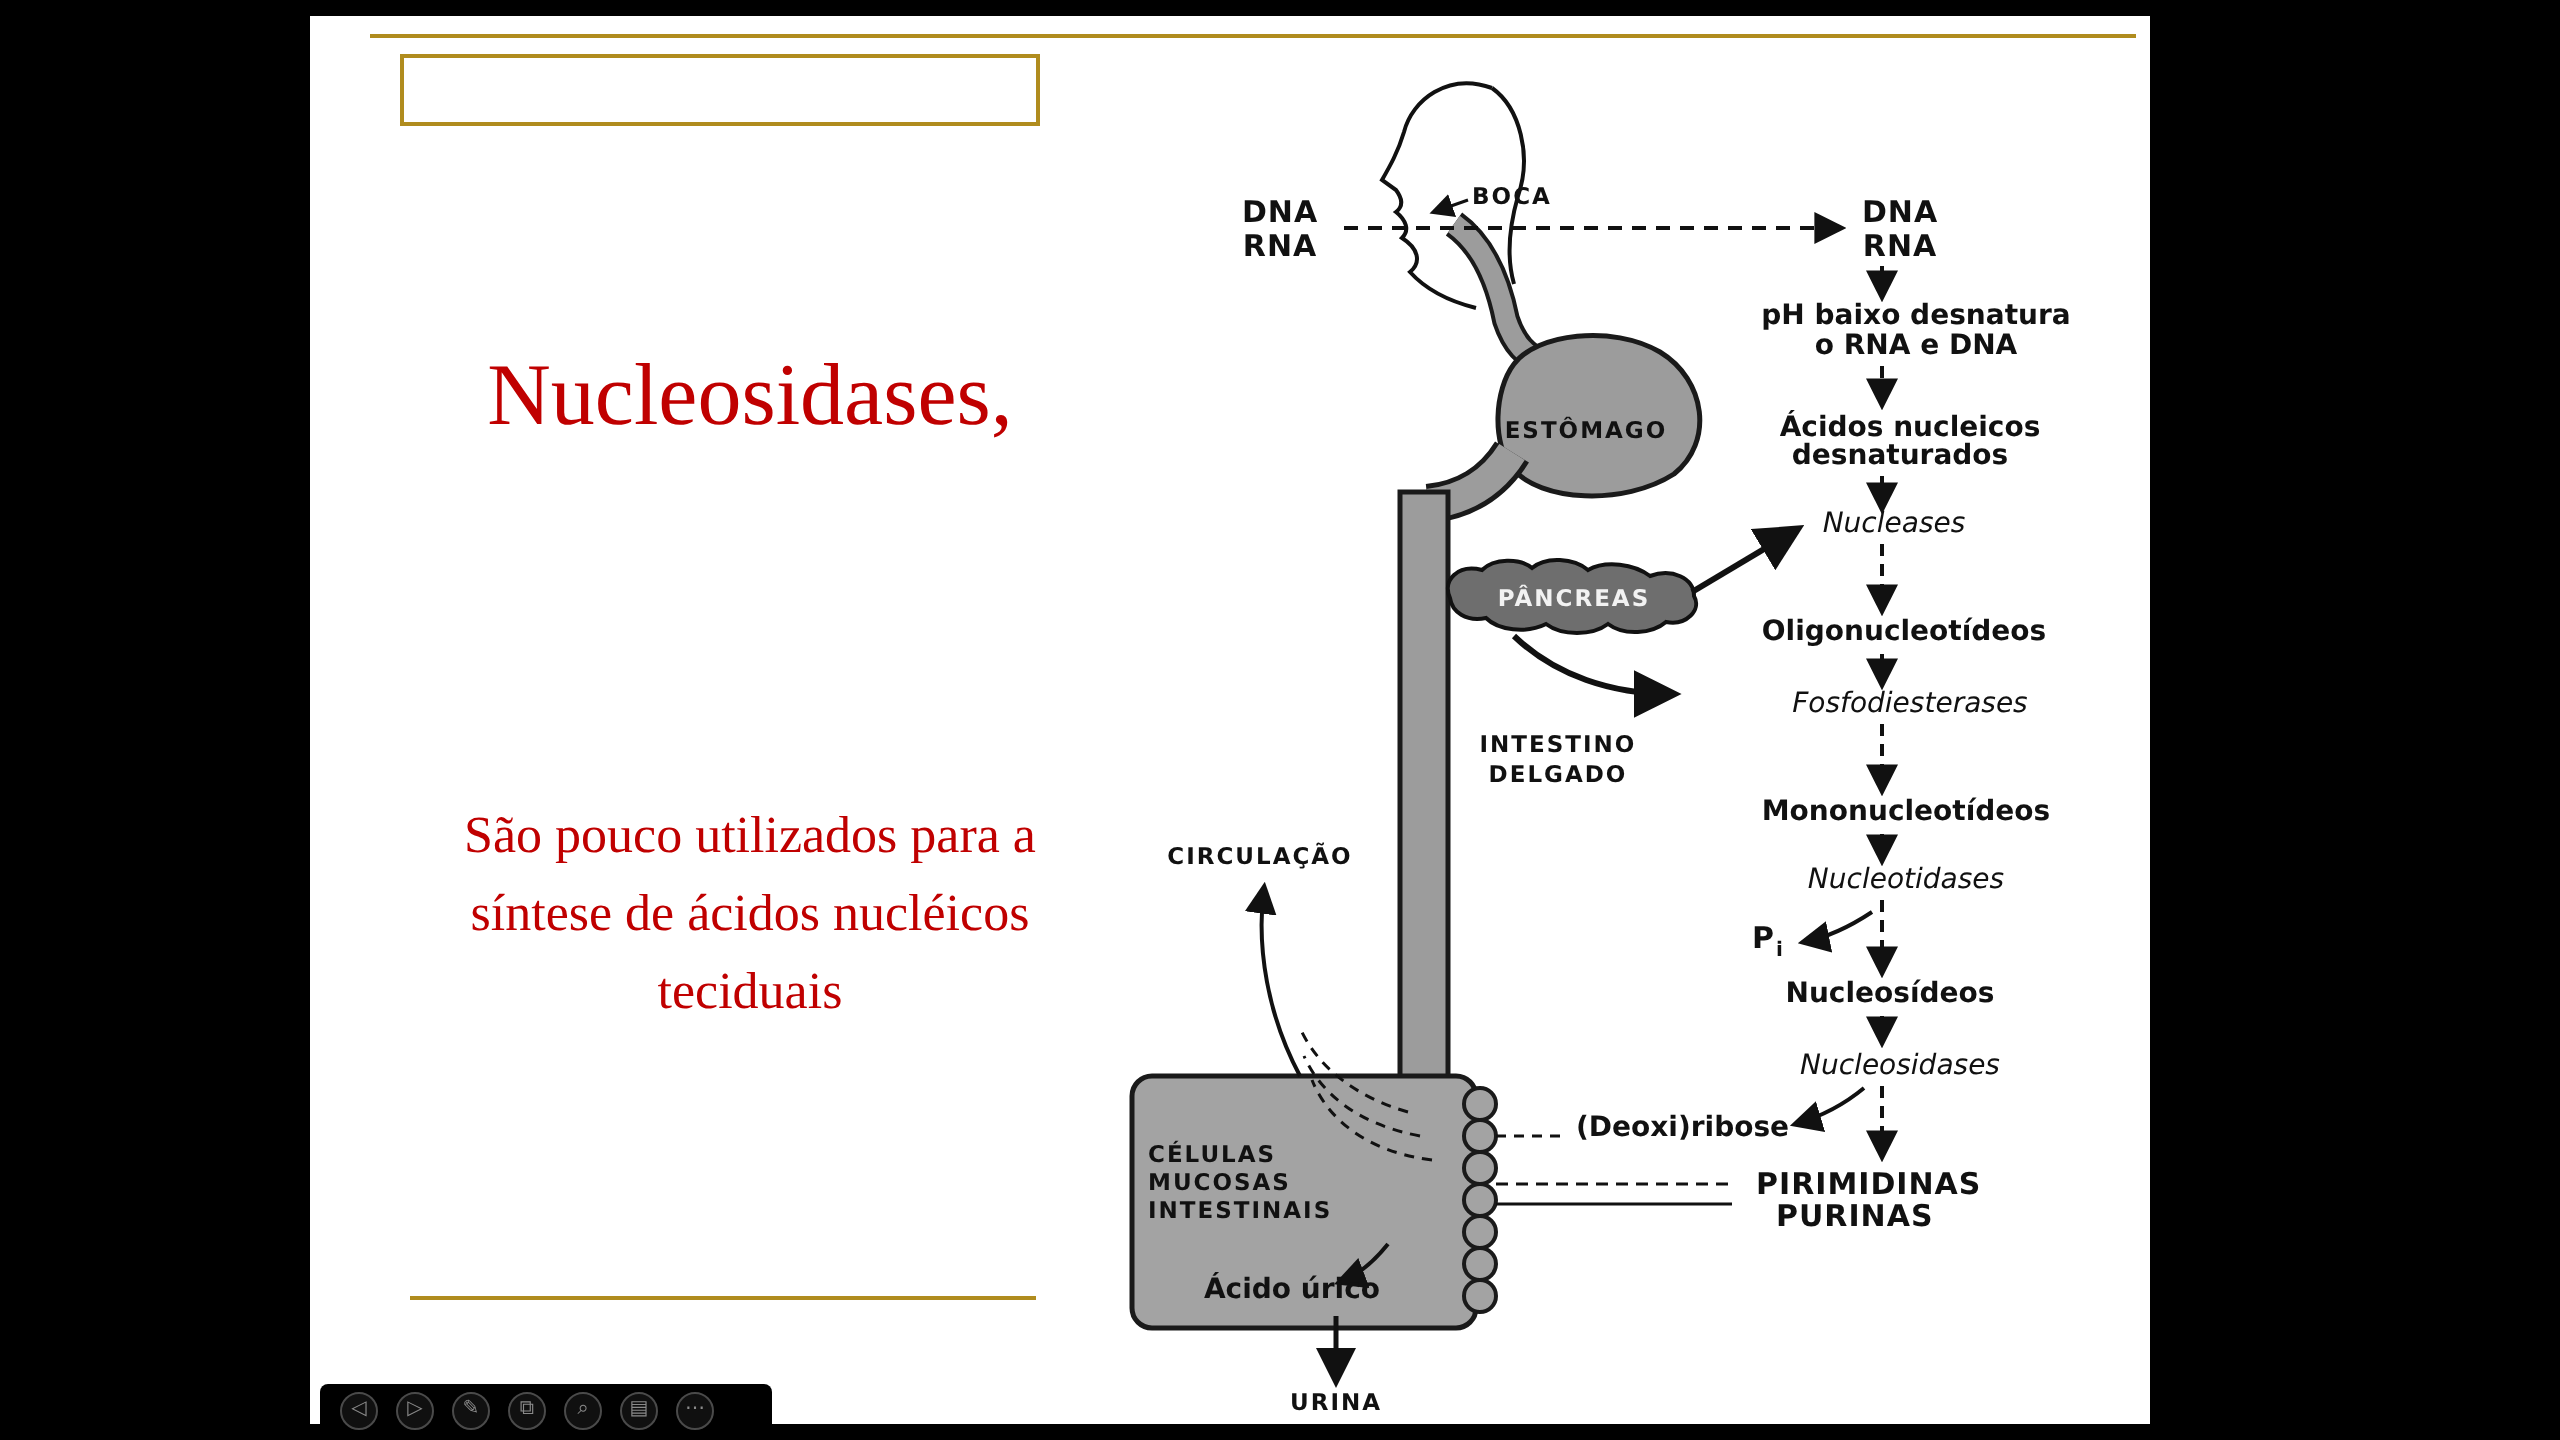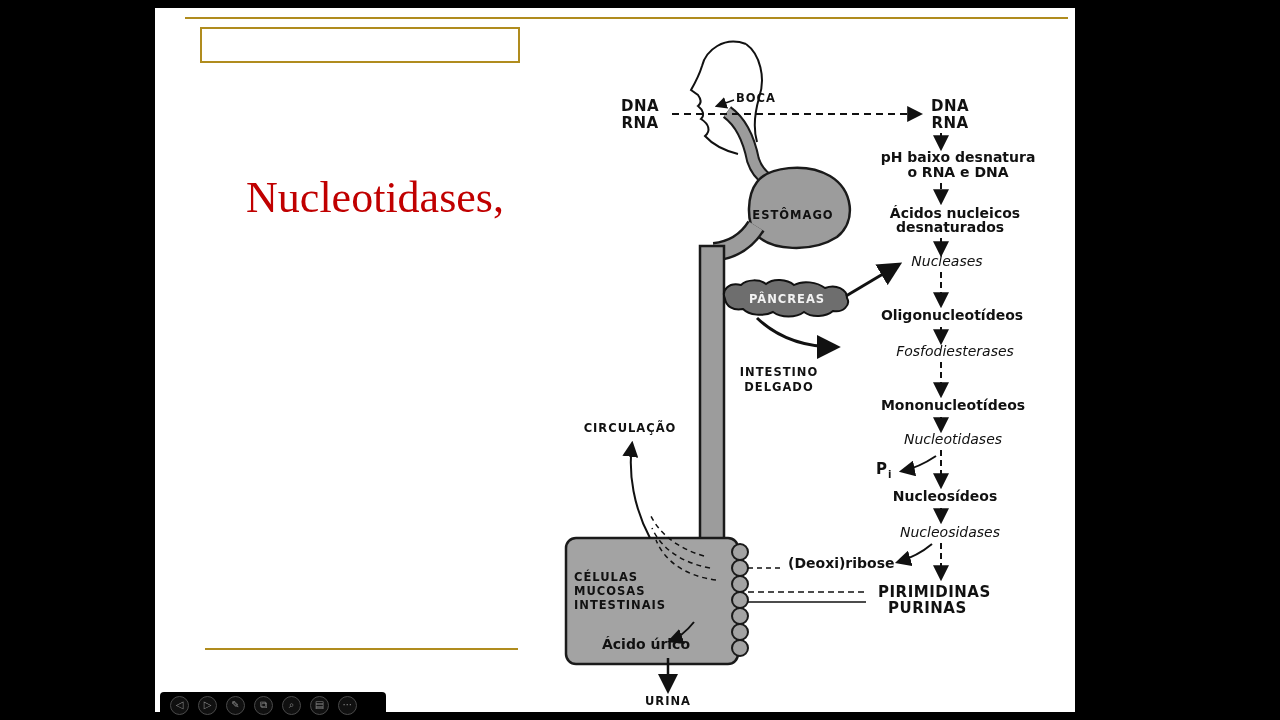--- a/index.html
+++ b/index.html
@@ -60,23 +60,28 @@
   }
 </style>
 </head>
 <body>
 
 <div class="slide">
   <div class="gold-line-top"></div>
   <div class="gold-box"></div>
 
   <div class="title">
-    <span>Nucleotidases,</span>
+    <span>Nucleosidases,</span>
   </div>
 
+  <div class="subtitle">
+    <span>São pouco utilizados para a</span>
+    <span>síntese de ácidos nucléicos</span>
+    <span>teciduais</span>
+  </div>
 
   <div class="gold-line-bottom"></div>
 </div>
 
 <svg class="diagram-svg" viewBox="0 0 1280 720" xmlns="http://www.w3.org/2000/svg">
   <defs>
     <marker id="ah" markerWidth="8" markerHeight="8" viewBox="0 0 10 10" refX="8" refY="5" orient="auto">
       <path d="M0,0 L10,5 L0,10 z" fill="#111"></path>
     </marker>
   </defs>

